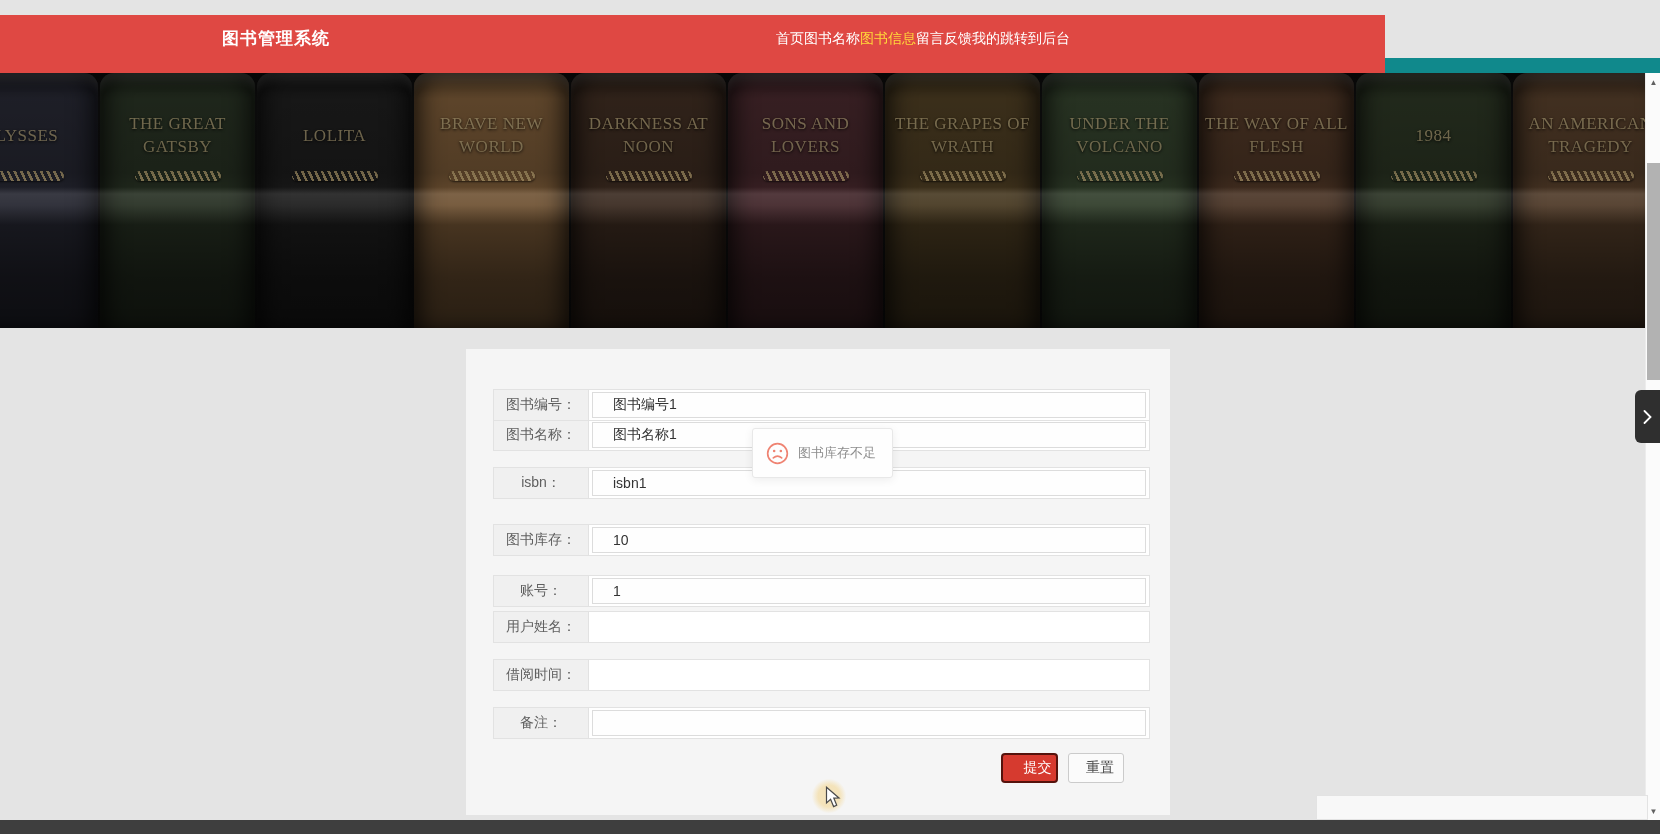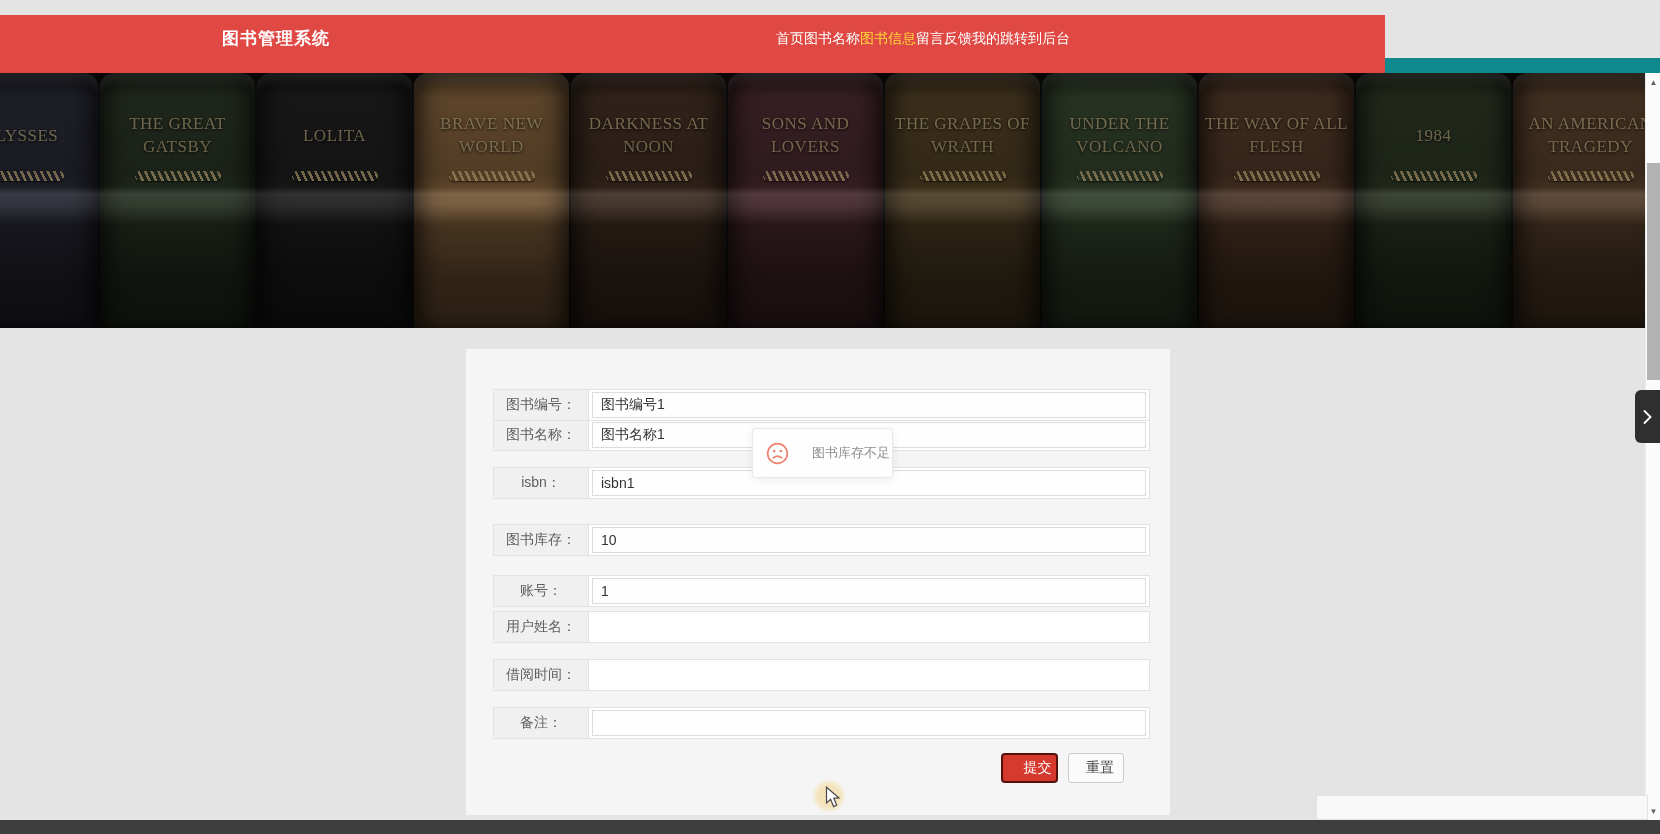--- a/index.html
+++ b/index.html
@@ -38,30 +38,30 @@
       rgba(0,0,0,.16) 114px, rgba(255,255,255,.10) 121px, rgba(255,255,255,.07) 132px,
       rgba(0,0,0,.36) 152px, rgba(0,0,0,.55) 205px, rgba(0,0,0,.62) 255px); }
   
   .card { position:absolute; left:466px; top:349px; width:704px; height:466px; background:#f5f5f5; }
   .form-row { position:absolute; left:27px; width:657px; height:32px; background:#fff;
     border:1px solid #e2e2e2; }
   .label-cell { position:absolute; left:0; top:0; bottom:0; width:95px; background:#f0f0f0;
     border-right:1px solid #e2e2e2; display:flex; align-items:center; justify-content:center;
     font-size:14px; color:#5f5f5f; }
   .value-cell { position:absolute; left:98px; right:3px; top:2px; bottom:2px; background:#fefefe;
-    border:1px solid #dcdcdc; display:flex; align-items:center; padding-left:8px;
+    border:1px solid #dcdcdc; display:flex; align-items:center; padding-left:20px;
     font-size:14px; color:#333; }
   .btn { position:absolute; top:404px; height:30px; font-size:14px; display:flex; align-items:center;
     justify-content:center; cursor:pointer; border-radius:4px; }
   .btn-submit { left:535px; width:57px; background:#d63a2f; border:2px solid rgba(62,12,6,.85); color:#fff;padding-left:16px; }
   .btn-reset  { left:602px; width:56px; background:#fbfbfb; border:1px solid #cbcbcb; color:#4a4a4a; border-radius:3px;padding-left:8px; }
   
   .toast { position:absolute; left:752px; top:428px; width:141px; height:50px; z-index:9;
     background:#fefefe; border:1px solid #e8e8e8; border-radius:3px;
-    box-shadow:0 2px 10px rgba(0,0,0,.07); display:flex; align-items:center; gap:23px; padding-left:13px; }
+    box-shadow:0 2px 10px rgba(0,0,0,.07); display:flex; align-items:center; gap:9px; padding-left:13px; }
   .toast-msg { font-size:13px; color:#8e8e8e; white-space:nowrap; }
   
   .scroll-track { position:absolute; left:1645px; top:73px; width:15px; height:747px; background:#fbfbfb; border-left:1px solid #ececec; z-index:6; }
   .scroll-arrow { position:absolute; left:0; width:15px; height:14px; color:#616161; font-size:8px;
     display:flex; align-items:center; justify-content:center; cursor:pointer; }
   .scroll-arrow.up { top:2px; } .scroll-arrow.down { bottom:2px; }
   .scroll-thumb { position:absolute; left:1px; top:90px; width:13px; height:217px; background:#b2b2b2; cursor:pointer; }
   .side-btn { position:absolute; left:1635px; top:390px; width:25px; height:53px; background:#2f2f2f;
     border-radius:6px 0 0 6px; display:flex; align-items:center; justify-content:center; cursor:pointer; z-index:8; }
   

